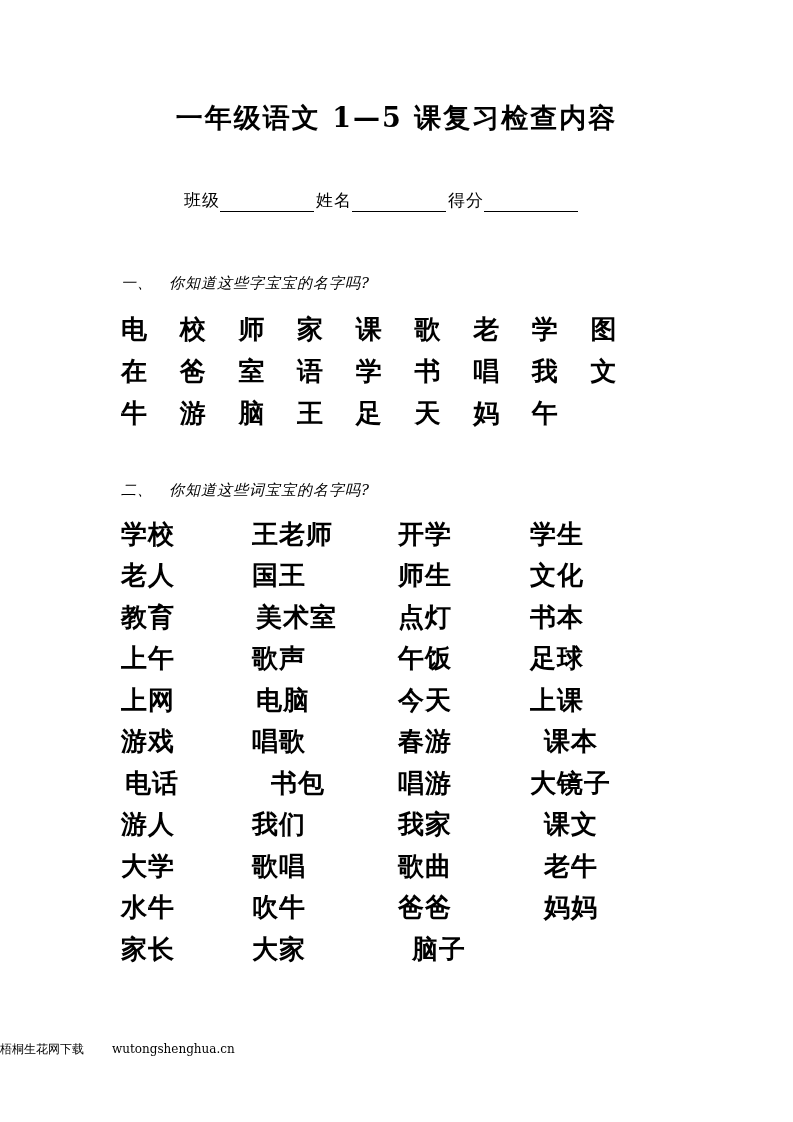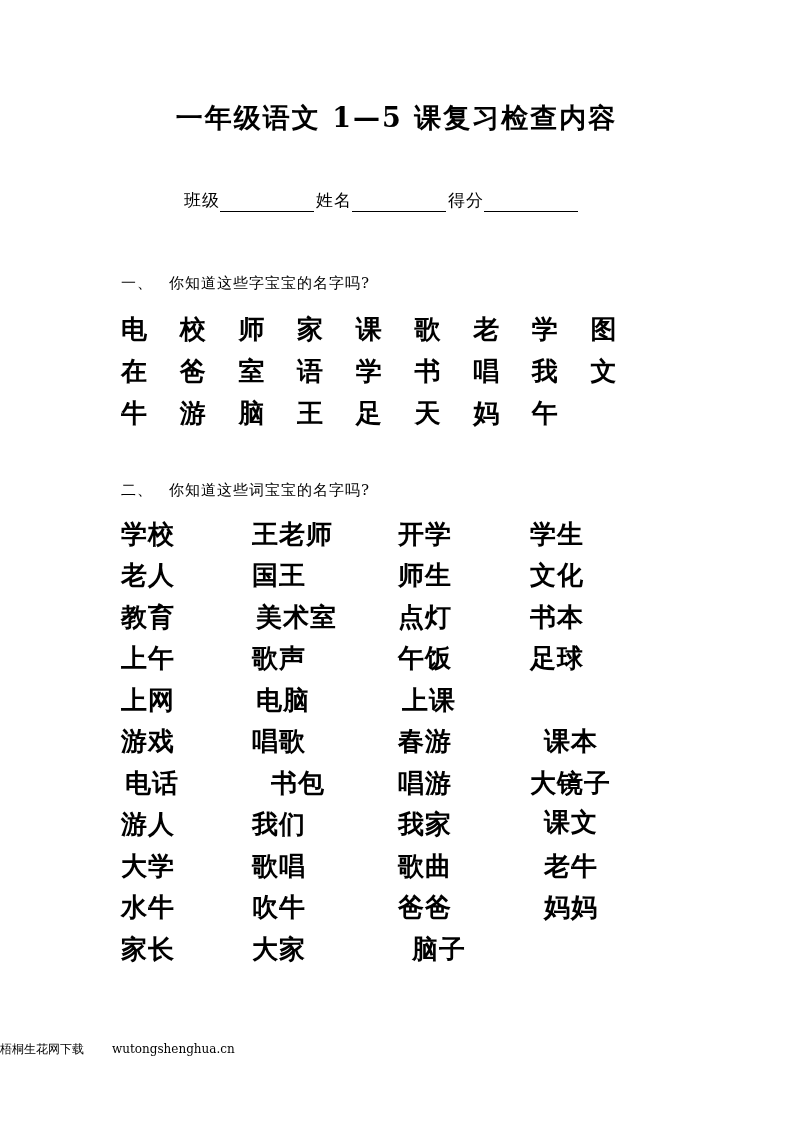--- a/index.html
+++ b/index.html
@@ -44,20 +44,21 @@
       border-bottom: 1px solid #000;
       height: 22px;
       margin-right: 2px;
     }
     .section-heading {
       position: absolute;
       left: 121px;
       font-size: 15px;
       line-height: 22px;
       letter-spacing: 1px;
+      font-style: italic;
     }
     .section-heading .num {
       display: inline-block;
       width: 48px;
     }
     .char-grid {
       position: absolute;
       left: 121px;
       top: 308px;
     }
@@ -183,39 +184,40 @@
   </div>
   <div class="word-row">
     <span class="word-cell col0">上午</span>
     <span class="word-cell col1">歌声</span>
     <span class="word-cell col2">午饭</span>
     <span class="word-cell col3">足球</span>
   </div>
   <div class="word-row">
     <span class="word-cell col0">上网</span>
     <span class="word-cell col1" style="padding-left:4px;">电脑</span>
+    <span class="word-cell col2" style="margin-left:-4px;">今天</span>
     <span class="word-cell col3">上课</span>
   </div>
   <div class="word-row">
     <span class="word-cell col0">游戏</span>
     <span class="word-cell col1">唱歌</span>
     <span class="word-cell col2">春游</span>
     <span class="word-cell col3" style="padding-left:14px;">课本</span>
   </div>
   <div class="word-row">
     <span class="word-cell col1" style="padding-left:4px;">电话</span>
     <span class="word-cell col0">书包</span>
     <span class="word-cell col2" style="margin-left:-4px;">唱游</span>
     <span class="word-cell col3">大镜子</span>
   </div>
   <div class="word-row">
     <span class="word-cell col0">游人</span>
     <span class="word-cell col1">我们</span>
     <span class="word-cell col2">我家</span>
-    <span class="word-cell col3" style="padding-left:14px;font-family:Liberation Mono, monospace;">课文</span>
+    <span class="word-cell col3" style="padding-left:14px;">课文</span>
   </div>
   <div class="word-row">
     <span class="word-cell col0">大学</span>
     <span class="word-cell col1">歌唱</span>
     <span class="word-cell col2">歌曲</span>
     <span class="word-cell col3" style="padding-left:14px;">老牛</span>
   </div>
   <div class="word-row">
     <span class="word-cell col0">水牛</span>
     <span class="word-cell col1">吹牛</span>

